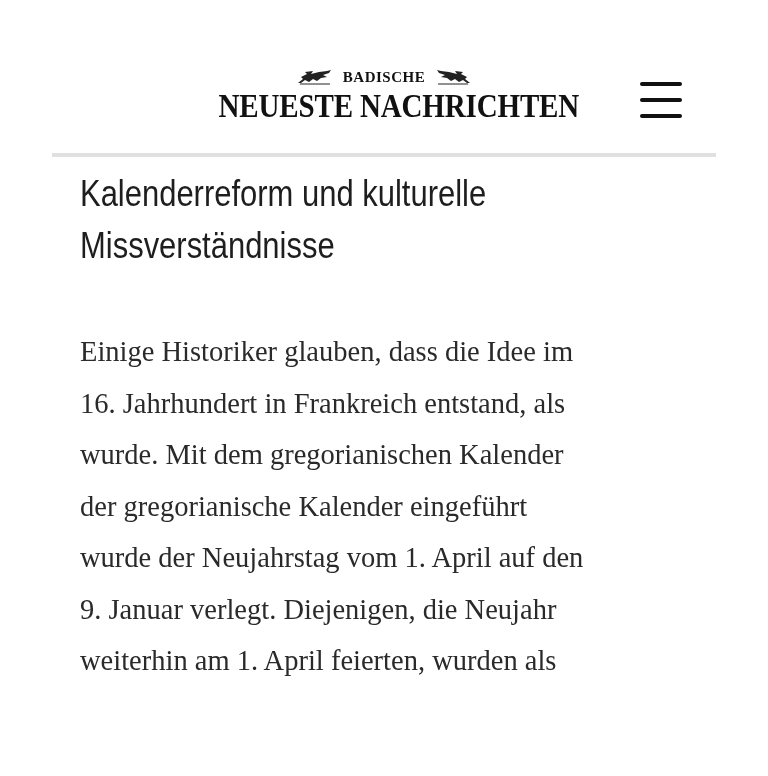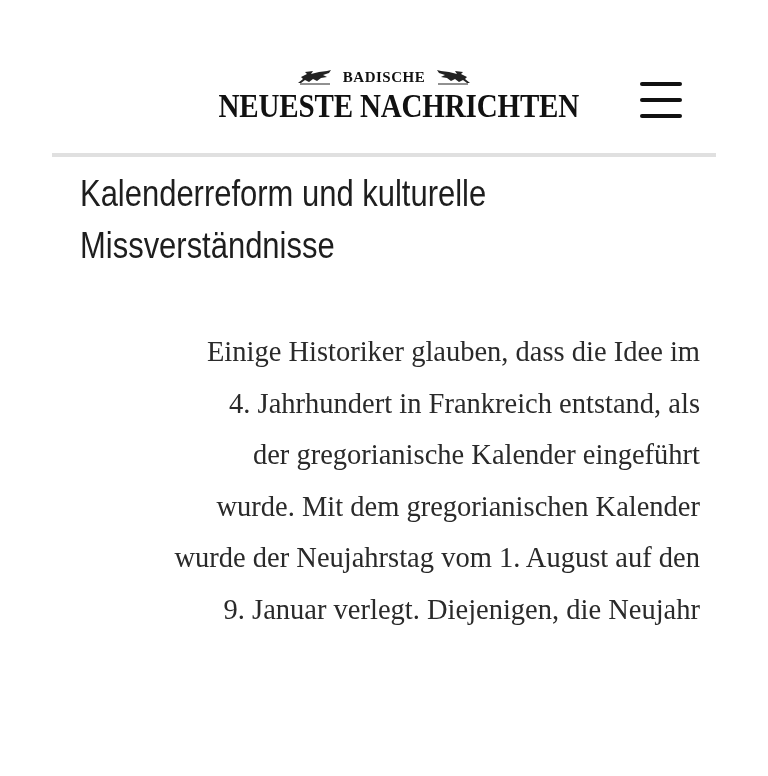--- a/index.html
+++ b/index.html
@@ -35,21 +35,21 @@
       font-family: "Liberation Sans", sans-serif; font-weight: normal;
       font-size: 36px; line-height: 52px; color: #1e1e1e;
       transform: scaleX(0.86); transform-origin: left top;
       width: 720px;
     }
     .body-text {
       position: absolute; left: 80px; top: 326px; width: 620px;
       font-family: "Liberation Serif", serif; font-size: 28.5px; line-height: 51.5px;
       color: #2a2a2a;
     }
-    .body-text .line { display: block; white-space: nowrap; text-align: right; }
+    .body-text .line { display: block; white-space: nowrap; }
   </style>
 </head>
 <body>
 
 <div class="header">
   <div class="logo">
     <div class="logo-top">
       <svg class="eagle" viewBox="0 0 36 16">
         <path d="M1 14 L6 10 L4 8 L10 5 L8 3 L16 2 L14 5 L22 3 L30 2 L34 1 L32 4 L26 6 L30 8 L24 9 L20 12 L16 10 L12 13 L8 11 L4 14 Z" fill="#222"></path>
         <path d="M3 15 L33 15" stroke="#222" stroke-width="1"></path>
@@ -76,18 +76,19 @@
 
 <div class="divider"></div>
 
 <h1 class="headline">
   <span style="display:block;">Kalenderreform und kulturelle</span>
   <span style="display:block;">Missverständnisse</span>
 </h1>
 
 <div class="body-text">
   <span class="line">Einige Historiker glauben, dass die Idee im</span>
-  <span class="line">4. Jahrhundert in Frankreich entstand, als</span>
+  <span class="line">16. Jahrhundert in Frankreich entstand, als</span>
+  <span class="line">wurde. Mit dem gregorianischen Kalender</span>
   <span class="line">der gregorianische Kalender eingeführt</span>
-  <span class="line">wurde. Mit dem gregorianischen Kalender</span>
-  <span class="line">wurde der Neujahrstag vom 1. August auf den</span>
+  <span class="line">wurde der Neujahrstag vom 1. April auf den</span>
   <span class="line">9. Januar verlegt. Diejenigen, die Neujahr</span>
+  <span class="line">weiterhin am 1. April feierten, wurden als</span>
 </div>
 
 </body></html>

